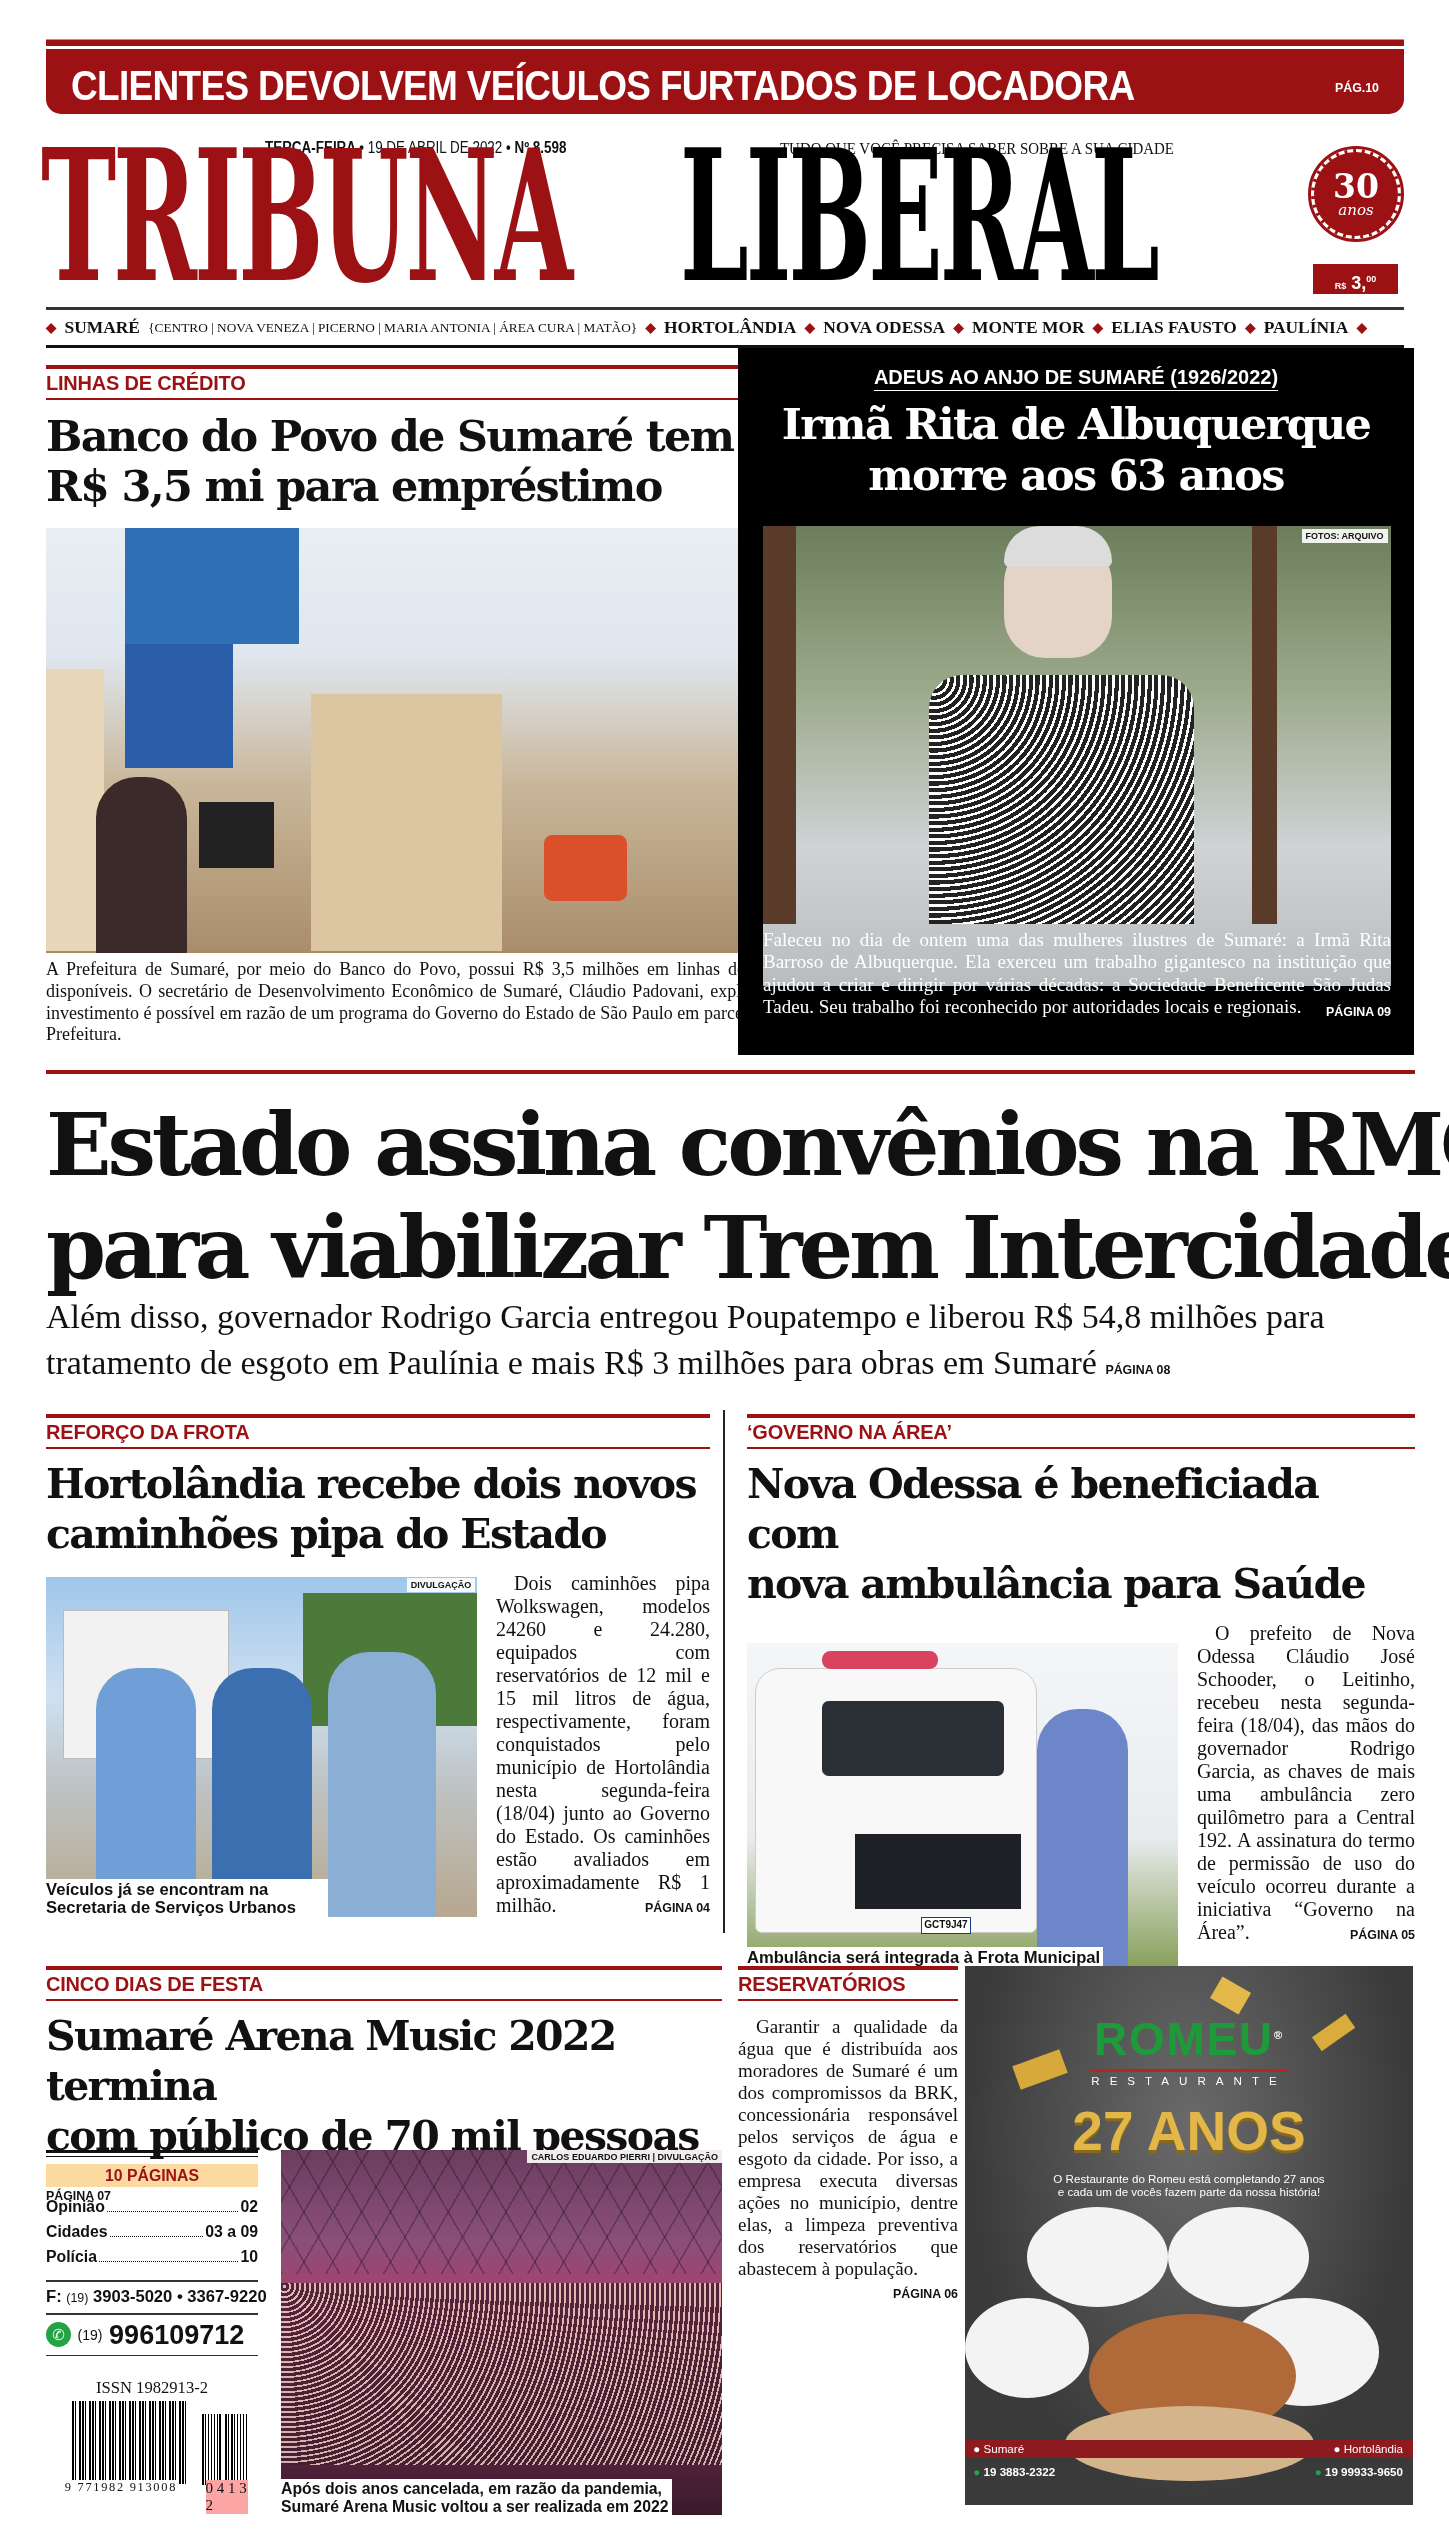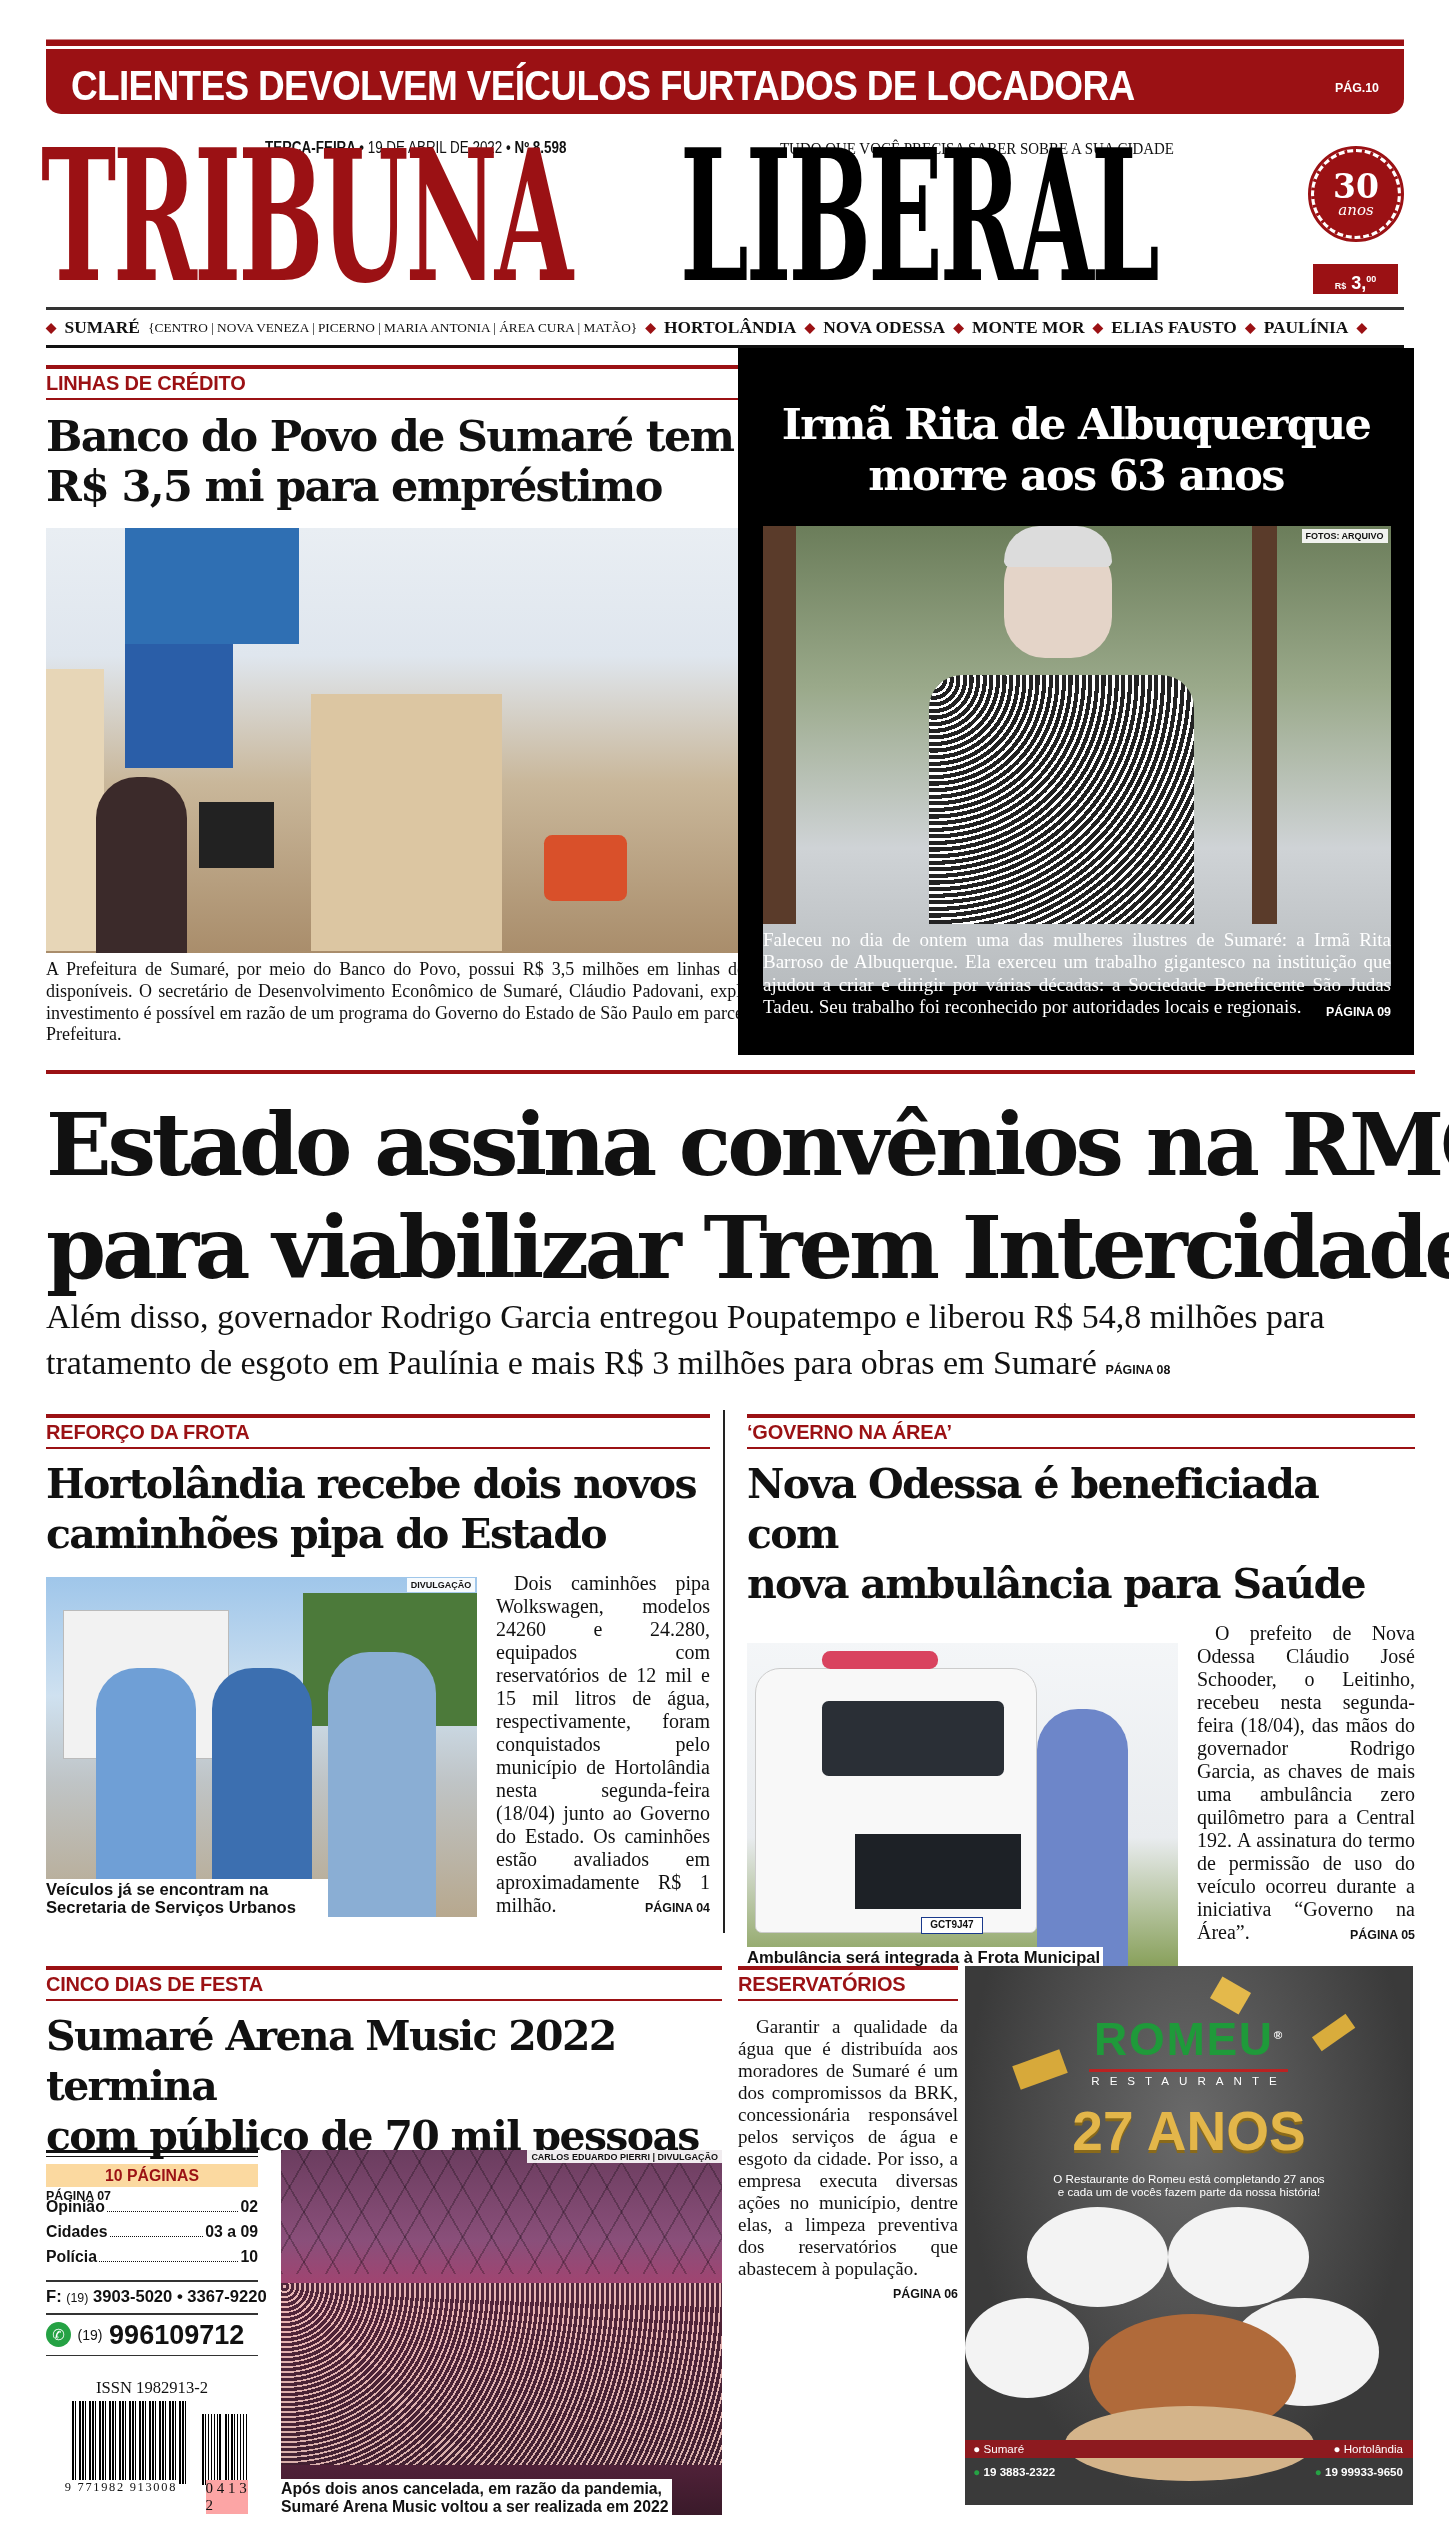--- a/index.html
+++ b/index.html
@@ -128,20 +128,21 @@
     <div class="abs" style="left:498px;top:307px;width:83px;height:66px;background:#d9502a;border-radius:8.3px"></div>
     <span class="credit abs" style="right:3.3px;top:1.7px">DIVULGAÇÃO</span>
   </div>
   <p class="body-txt" style="margin-top:6.6px;font-size:18px;line-height:21.6px">
     <span>A Prefeitura de Sumaré, por meio do Banco do Povo, possui R$ 3,5 milhões em linhas de créditos disponíveis. O secretário de Desenvolvimento Econômico de Sumaré, Cláudio Padovani, explica que o investimento é possível em razão de um programa do Governo do Estado de São Paulo em parceria com a Prefeitura.</span>
     <span class="pg" style="float:right;margin-top:1px">PÁGINA 03</span>
   </p>
 </div>
 
 <div id="obit" class="abs">
+  <div id="obit-kicker" class="abs"><span>ADEUS AO ANJO DE SUMARÉ (1926/2022)</span></div>
   <h2 id="obit-title" class="abs">
     <span>Irmã Rita de Albuquerque</span><br>
     <span>morre aos 63 anos</span>
   </h2>
   <div id="obit-photo" class="abs photo" style="background:linear-gradient(180deg,#6b7d5a 0%,#9aa98a 35%,#cfd3d6 70%,#b8bcbf 100%)">
     <div class="abs" style="left:0;top:0;width:33px;height:398px;background:#5a3b2a"></div>
     <div class="abs" style="left:489px;top:0;width:25px;height:398px;background:#5a3b2a"></div>
     <div class="abs" style="left:241px;top:8.3px;width:108px;height:124px;background:#e4d4c8;border-radius:50px 50px 41px 41px"></div>
     <div class="abs" style="left:241px;top:0;width:108px;height:41px;background:#dcdcdc;border-radius:50px 50px 8.3px 8.3px"></div>
     <div class="abs" style="left:166px;top:149px;width:265px;height:249px;background:repeating-radial-gradient(circle at 5px 5px,#fff 0 2.5px,#222 2.5px 6.6px);border-radius:33px 33px 0 0"></div>
@@ -196,21 +197,21 @@
   <h2 class="hl" style="font-size:41px;margin-top:10px;line-height:50px">
     <span>Nova Odessa é beneficiada com</span><br>
     <span>nova ambulância para Saúde</span>
   </h2>
   <div style="position:relative;margin-top:18px;height:348px">
     <div class="photo abs" style="left:0;top:16.6px;width:431px;height:324px;background:linear-gradient(180deg,#f4f6f8 0%,#e9ecef 60%,#88a05a 100%)">
       <div class="abs" style="left:8.3px;top:25px;width:282px;height:265px;background:#f8f8f8;border:1.7px solid #ccc;border-radius:25px 25px 6.6px 6.6px"></div>
       <div class="abs" style="left:75px;top:8.3px;width:116px;height:18px;background:#d9435f;border-radius:8.3px"></div>
       <div class="abs" style="left:75px;top:58px;width:182px;height:75px;background:#2a2f36;border-radius:6.6px"></div>
       <div class="abs" style="left:108px;top:191px;width:166px;height:75px;background:#1d2126"></div>
-      <div class="abs sans" style="left:174px;top:274px;width:62px;height:16.6px;background:#fff;border:1.7px solid #1a3a8c;font-size:10px;font-weight:bold;text-align:center;line-height:13.3px;color:#111">GCT9J47</div>
+      <div class="abs sans" style="left:174px;top:274px;width:50px;height:16.6px;background:#fff;border:1.7px solid #1a3a8c;font-size:10px;font-weight:bold;text-align:center;line-height:13.3px;color:#111">GCT9J47</div>
       <div class="abs" style="left:290px;top:66px;width:91px;height:257px;background:#6d86c9;border-radius:41px 41px 0 0"></div>
 
       <div class="photo-cap">Ambulância será integrada à Frota Municipal</div>
     </div>
     <p class="abs body-txt" style="left:450px;top:-5px;width:218px;font-size:20px;line-height:23px">
       <span style="padding-left:18px">O prefeito de Nova Odessa Cláudio José Schooder, o Leitinho, recebeu nesta segunda-feira (18/04), das mãos do governador Rodrigo Garcia, as chaves de mais uma ambulância zero quilômetro para a Central 192. A assinatura do termo de permissão de uso do veículo ocorreu durante a iniciativa “Governo na Área”.</span>
       <span class="pg" style="float:right;margin-top:3.3px">PÁGINA 05</span>
     </p>
   </div>
 </div>

